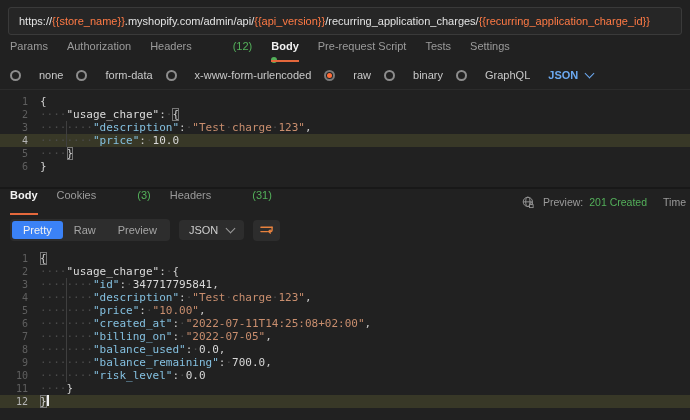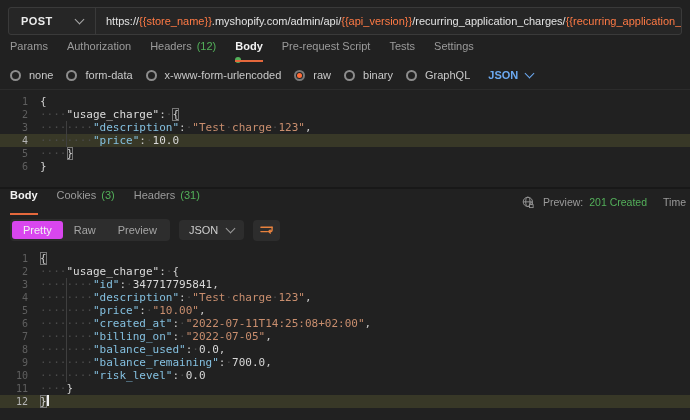--- a/index.html
+++ b/index.html
@@ -20,26 +20,26 @@
     border-bottom:1.5px solid currentColor;transform:rotate(45deg);display:inline-block;
     margin-top:-3px;color:#a9a9a9;}
   .url-text{padding:0 10px;font-size:11px;color:#e3e3e3;white-space:nowrap;overflow:hidden;}
   .url-var{color:#ff7a45;}
   
   .tabs-row{display:flex;gap:19px;padding:0 10px;height:22px;flex:none;align-items:stretch;}
   .tab{display:flex;align-items:flex-start;gap:5px;font-size:11px;color:#9b9b9b;
     position:relative;cursor:pointer;white-space:nowrap;}
   .tab.active{color:#f2f2f2;font-weight:bold;flex-direction:column;}
   .tab.active::after{content:"";position:absolute;left:0;right:0;bottom:0;height:2px;background:#e4683c;}
-  .tab .count{color:#53b05a;}
+  .tab .count{color:#53b05a;margin-left:36px;}
   .tab .dot{width:6px;height:6px;border-radius:50%;background:#53b05a;flex:none;}
   
   .mode-row{display:flex;align-items:center;gap:13px;padding:7px 10px 8px 10px;
     border-bottom:1px solid #2c2c2c;flex:none;}
-  .mode{display:flex;align-items:center;gap:8px;font-size:11px;color:#c9c9c9;cursor:pointer;}
+  .mode{display:flex;align-items:center;gap:18px;font-size:11px;color:#c9c9c9;cursor:pointer;}
   .radio{width:11px;height:11px;border:2px solid #8d8d8d;border-radius:50%;
     box-sizing:border-box;position:relative;flex:none;}
   .mode.sel .radio{border-color:#7a7a7a;}
   .mode.sel .radio::after{content:"";position:absolute;inset:1px;border-radius:50%;background:#ff6c37;}
   .lang-select{display:flex;align-items:center;gap:8px;margin-left:5px;
     color:#6ca9f0;font-size:11px;font-weight:bold;cursor:pointer;}
   .lang-select .chev{color:#6ca9f0;}
   
   .editor{position:relative;font-family:"DejaVu Sans Mono",monospace;
     font-size:11px;line-height:13px;flex:none;}
@@ -67,36 +67,32 @@
   .resp-tabs{display:flex;gap:19px;align-items:stretch;}
   .resp-meta{margin-left:auto;display:flex;align-items:center;gap:6px;
     font-size:10.5px;color:#9b9b9b;white-space:nowrap;}
   .status-val{color:#53b05a;}
   .time-label{margin-left:10px;}
   .net-icon{display:flex;align-items:center;margin-right:2px;cursor:pointer;}
   
   .resp-toolbar{display:flex;align-items:center;padding:4px 10px 7px 10px;flex:none;}
   .seg-group{display:flex;background:#2d2d2d;border-radius:4px;padding:2px;}
   .seg{font-size:11px;color:#a5a5a5;padding:3px 11px;border-radius:3px;cursor:pointer;white-space:nowrap;}
-  .seg.active{background:#d946ef;color:#f2f2f2;}
+  .seg.active{background:#3b82f6;color:#f2f2f2;}
   .resp-lang{display:flex;align-items:center;gap:9px;background:#2d2d2d;border-radius:4px;
     padding:4px 10px;margin-left:9px;font-size:11px;color:#cfcfcf;cursor:pointer;}
   .resp-lang .chev{color:#9b9b9b;}
   .wrap-btn{background:#2d2d2d;border-radius:4px;width:27px;height:21px;margin-left:9px;
     display:flex;align-items:center;justify-content:center;cursor:pointer;}
 </style>
 </head>
 <body>
 
 <div class="url-row">
   <div class="url-bar">
-    <div class="method">
-      <span>POST</span>
-      <span class="chev"></span>
-    </div>
     <div class="url-text" id="url-field"><span>https://</span><span class="url-var">{{store_name}}</span><span>.myshopify.com/admin/api/</span><span class="url-var">{{api_version}}</span><span>/recurring_application_charges/</span><span class="url-var">{{recurring_application_charge_id}}</span></div>
   </div>
 </div>
 
 <div class="tabs-row" id="req-tabs">
     <div class="tab">
       <span>Params</span>
     </div>
     <div class="tab">
       <span>Authorization</span>

